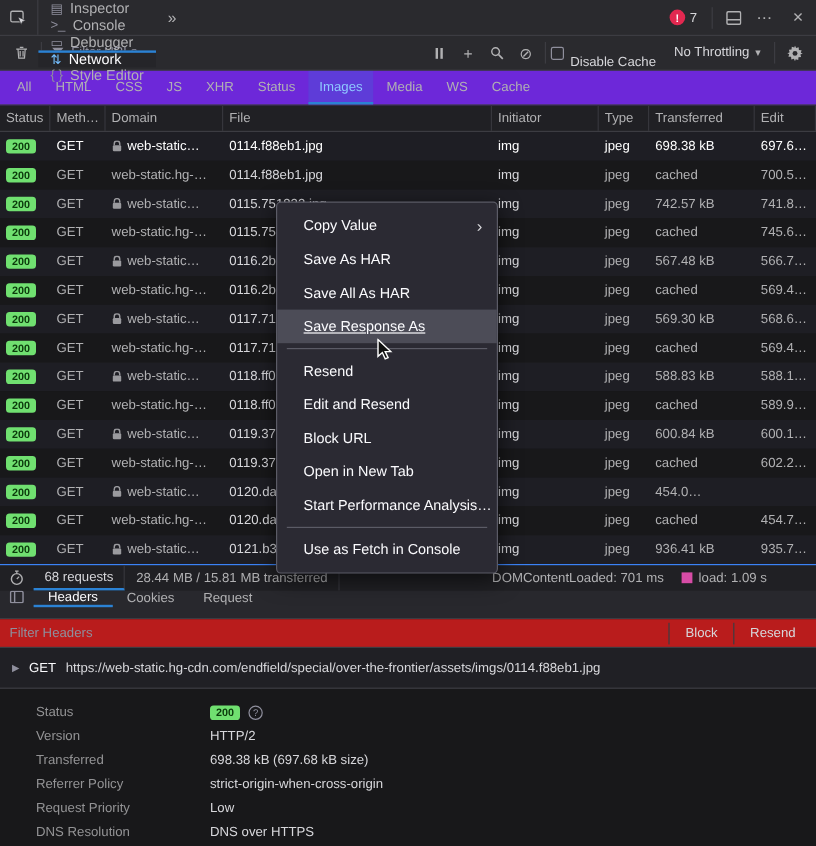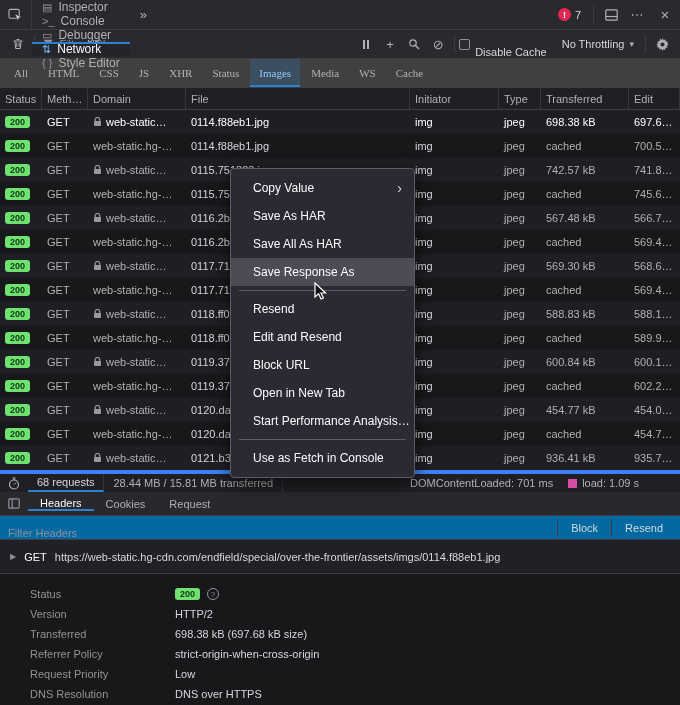--- a/index.html
+++ b/index.html
@@ -33,21 +33,21 @@
   .filter-url input, .filter-headers input { background:transparent; border:none; outline:none; color:#d7d7db; font-size:11px; width:100%; font-family:inherit; }
   input::placeholder { color:#8f8f9d; }
   .pause-bars { display:flex; gap:2px; }
   .pause-bars i { display:block; width:2px; height:9px; background:#b1b1b3; }
   .checkbox { width:11px; height:11px; border:1px solid #8f8f9d; border-radius:2px; flex:none; }
   .cache-label { color:#d7d7db; margin:16px 8px 0 5px; white-space:nowrap; }
   .throttle { display:flex; align-items:center; gap:5px; color:#d7d7db; padding:3px 7px; border-radius:2px; white-space:nowrap; }
   .caret { font-size:9px; color:#b1b1b3; }
 
   
-  .filter-tabs { height:29px; background:#404040; border-bottom:1px solid #3c3c42; display:flex; align-items:stretch; padding:0 4px;font-family:Liberation Serif, serif; }
+  .filter-tabs { height:29px; background:#6d28d9; border-bottom:1px solid #3c3c42; display:flex; align-items:stretch; padding:0 4px; }
   .ftab { padding:0 9px; margin:0 1px; color:#b1b1b3; display:flex; align-items:center; position:relative; }
   .ftab.active { color:#8fc8ff; background:rgba(43,130,212,0.22); }
   .ftab.active::after { content:""; position:absolute; bottom:0; left:0; right:0; height:2px; background:#2b82d4; }
 
   
   .grid-cols { display:grid; grid-template-columns:42px 46px 98px 224px 89px 42px 88px 51px; }
   .table-header { height:22px; background:#202024; border-bottom:1px solid #3c3c42; color:#b1b1b3; }
   .th { display:flex; align-items:center; padding:0 5px; border-right:1px solid #36363c; overflow:hidden; white-space:nowrap; }
   .rows { height:360px; overflow:hidden; }
   .row { height:24px; background:#18181a; }
@@ -55,37 +55,37 @@
   .row.selected { background:#204e8a; }
   .cell { display:flex; align-items:center; padding:0 5px; overflow:hidden; white-space:nowrap; color:#b1b1b3; }
   .c-file { color:#d7d7db; }
   .c-initiator { color:#d7d7db; }
   .row.selected .cell { color:#ffffff; }
   .badge { background:#70e070; color:#0c3b0c; font-weight:bold; font-size:9px; padding:1px 5px; border-radius:3px; line-height:1.2; }
   .lock-icon { margin-right:4px; flex:none; display:flex; }
   .row:not(.has-lock) .lock-icon { display:none; }
 
   
-  .summary-bar { height:22px; background:#202024; border-top:4px solid #3b82f6; display:flex; align-items:stretch; color:#b1b1b3; }
+  .summary-bar { height:22px; background:#202024; border-top:1px solid #3b82f6; display:flex; align-items:stretch; color:#b1b1b3; }
   .sum-icon { display:flex; align-items:center; padding:0 8px; }
   .sum-item { display:flex; align-items:center; padding:0 9px; border-right:1px solid #36363c; white-space:nowrap; }
   .sum-item.requests { color:#d7d7db; border-bottom:2px solid #2b82d4; }
   .sum-item.no-div { border-right:none; }
   .sum-item.dcl { margin-left:118px; }
   .load-swatch { width:9px; height:9px; background:#d74ca6; margin:auto 0 auto 6px; flex:none; }
   .sum-item.load { padding-left:5px; }
 
   
-  .detail-tabs { height:24px; background:#28282d; border-bottom:1px solid #3c3c42; display:flex; align-items:center; }
+  .detail-tabs { height:24px; background:#28282d; border-bottom:1px solid #3c3c42; display:flex; align-items:flex-start; }
   .panel-toggle { width:28px; display:flex; align-items:center; justify-content:center; }
   .dtab { padding:0 12px; display:flex; align-items:center; color:#b1b1b3; }
   .dtab.active { color:#fbfbfe; border-bottom:2px solid #2b82d4; }
 
   
-  .filter-headers { height:24px; background:#0369a1; border-bottom:1px solid #3c3c42; display:flex; align-items:flex-end; padding:0 8px; }
+  .filter-headers { height:24px; background:#b91c1c; border-bottom:1px solid #3c3c42; display:flex; align-items:center; padding:0 8px; }
   .hdr-actions { margin-left:auto; display:flex; align-items:center; height:100%; }
   .hdr-btn { padding:0 9px; color:#d7d7db; display:flex; align-items:center; height:100%; }
 
   
   .url-row { height:34px; display:flex; align-items:center; gap:8px; padding:0 10px; background:#202025; border-bottom:1px solid #3c3c42; }
   .expander { color:#8f8f9d; font-size:8px; }
   .url-method { color:#fbfbfe; }
   .url-text { color:#d7d7db; overflow:hidden; white-space:nowrap; text-overflow:ellipsis; }
 
   
@@ -94,21 +94,21 @@
   .field-label { width:145px; flex:none; color:#939395; }
   .field-value { color:#d7d7db; }
   .field-badge { display:none; }
   .field.is-badge .field-badge { display:inline-block; background:#70e070; color:#0c3b0c; font-weight:bold; font-size:9px; padding:1px 5px; border-radius:3px; }
   .help-icon { display:none; width:12px; height:12px; border:1px solid #8f8f9d; border-radius:50%; color:#8f8f9d; font-size:8px; align-items:center; justify-content:center; margin-left:7px; }
   .field.has-help .help-icon { display:flex; }
 
   
   .context-menu { position:absolute; left:230px; top:168px; width:185px; background:#2b2a33; border:1px solid #5b5b66; border-radius:4px; box-shadow:0 5px 18px rgba(0,0,0,.6); padding:5px 0; z-index:10; }
   .menu-item { height:28px; display:flex; align-items:center; padding:0 12px 0 22px; color:#fbfbfe; font-size:12px; white-space:nowrap; }
-  .menu-item.highlight { background:#4c4c57; }
+  .menu-item.highlight { background:#4c4c57;text-decoration:underline; }
   .menu-item.separator { height:1px; background:#5b5b66; margin:4px 8px; padding:0; }
   .submenu-arrow { margin-left:auto; color:#d7d7db; font-size:14px; display:none; }
   .menu-item.has-sub .submenu-arrow { display:block; }
 
   .cursor { position:absolute; left:314px; top:282px; z-index:20; pointer-events:none; }
 </style>
 </head>
 <body>
 
 <div class="devtools">
@@ -530,21 +530,20 @@
             <svg width="9" height="10" viewBox="0 0 9 10">
               <path d="M2.2 4V2.8a2.3 2.3 0 0 1 4.6 0V4" fill="none" stroke="#9a9a9e" stroke-width="1.2"></path>
               <rect x="1" y="4" width="7" height="5" rx="1" fill="#9a9a9e"></rect>
             </svg>
           </span>
           <span>web-static…</span>
         </span>
         <span class="cell c-file">0120.dac…</span>
         <span class="cell c-initiator">img</span>
         <span class="cell">jpeg</span>
-        <span class="cell">454.77 kB</span>
         <span class="cell">454.0…</span>
       </div>
 
       <div class="row grid-cols">
         <span class="cell">
           <span class="badge">200</span>
         </span>
         <span class="cell">GET</span>
         <span class="cell">
 

